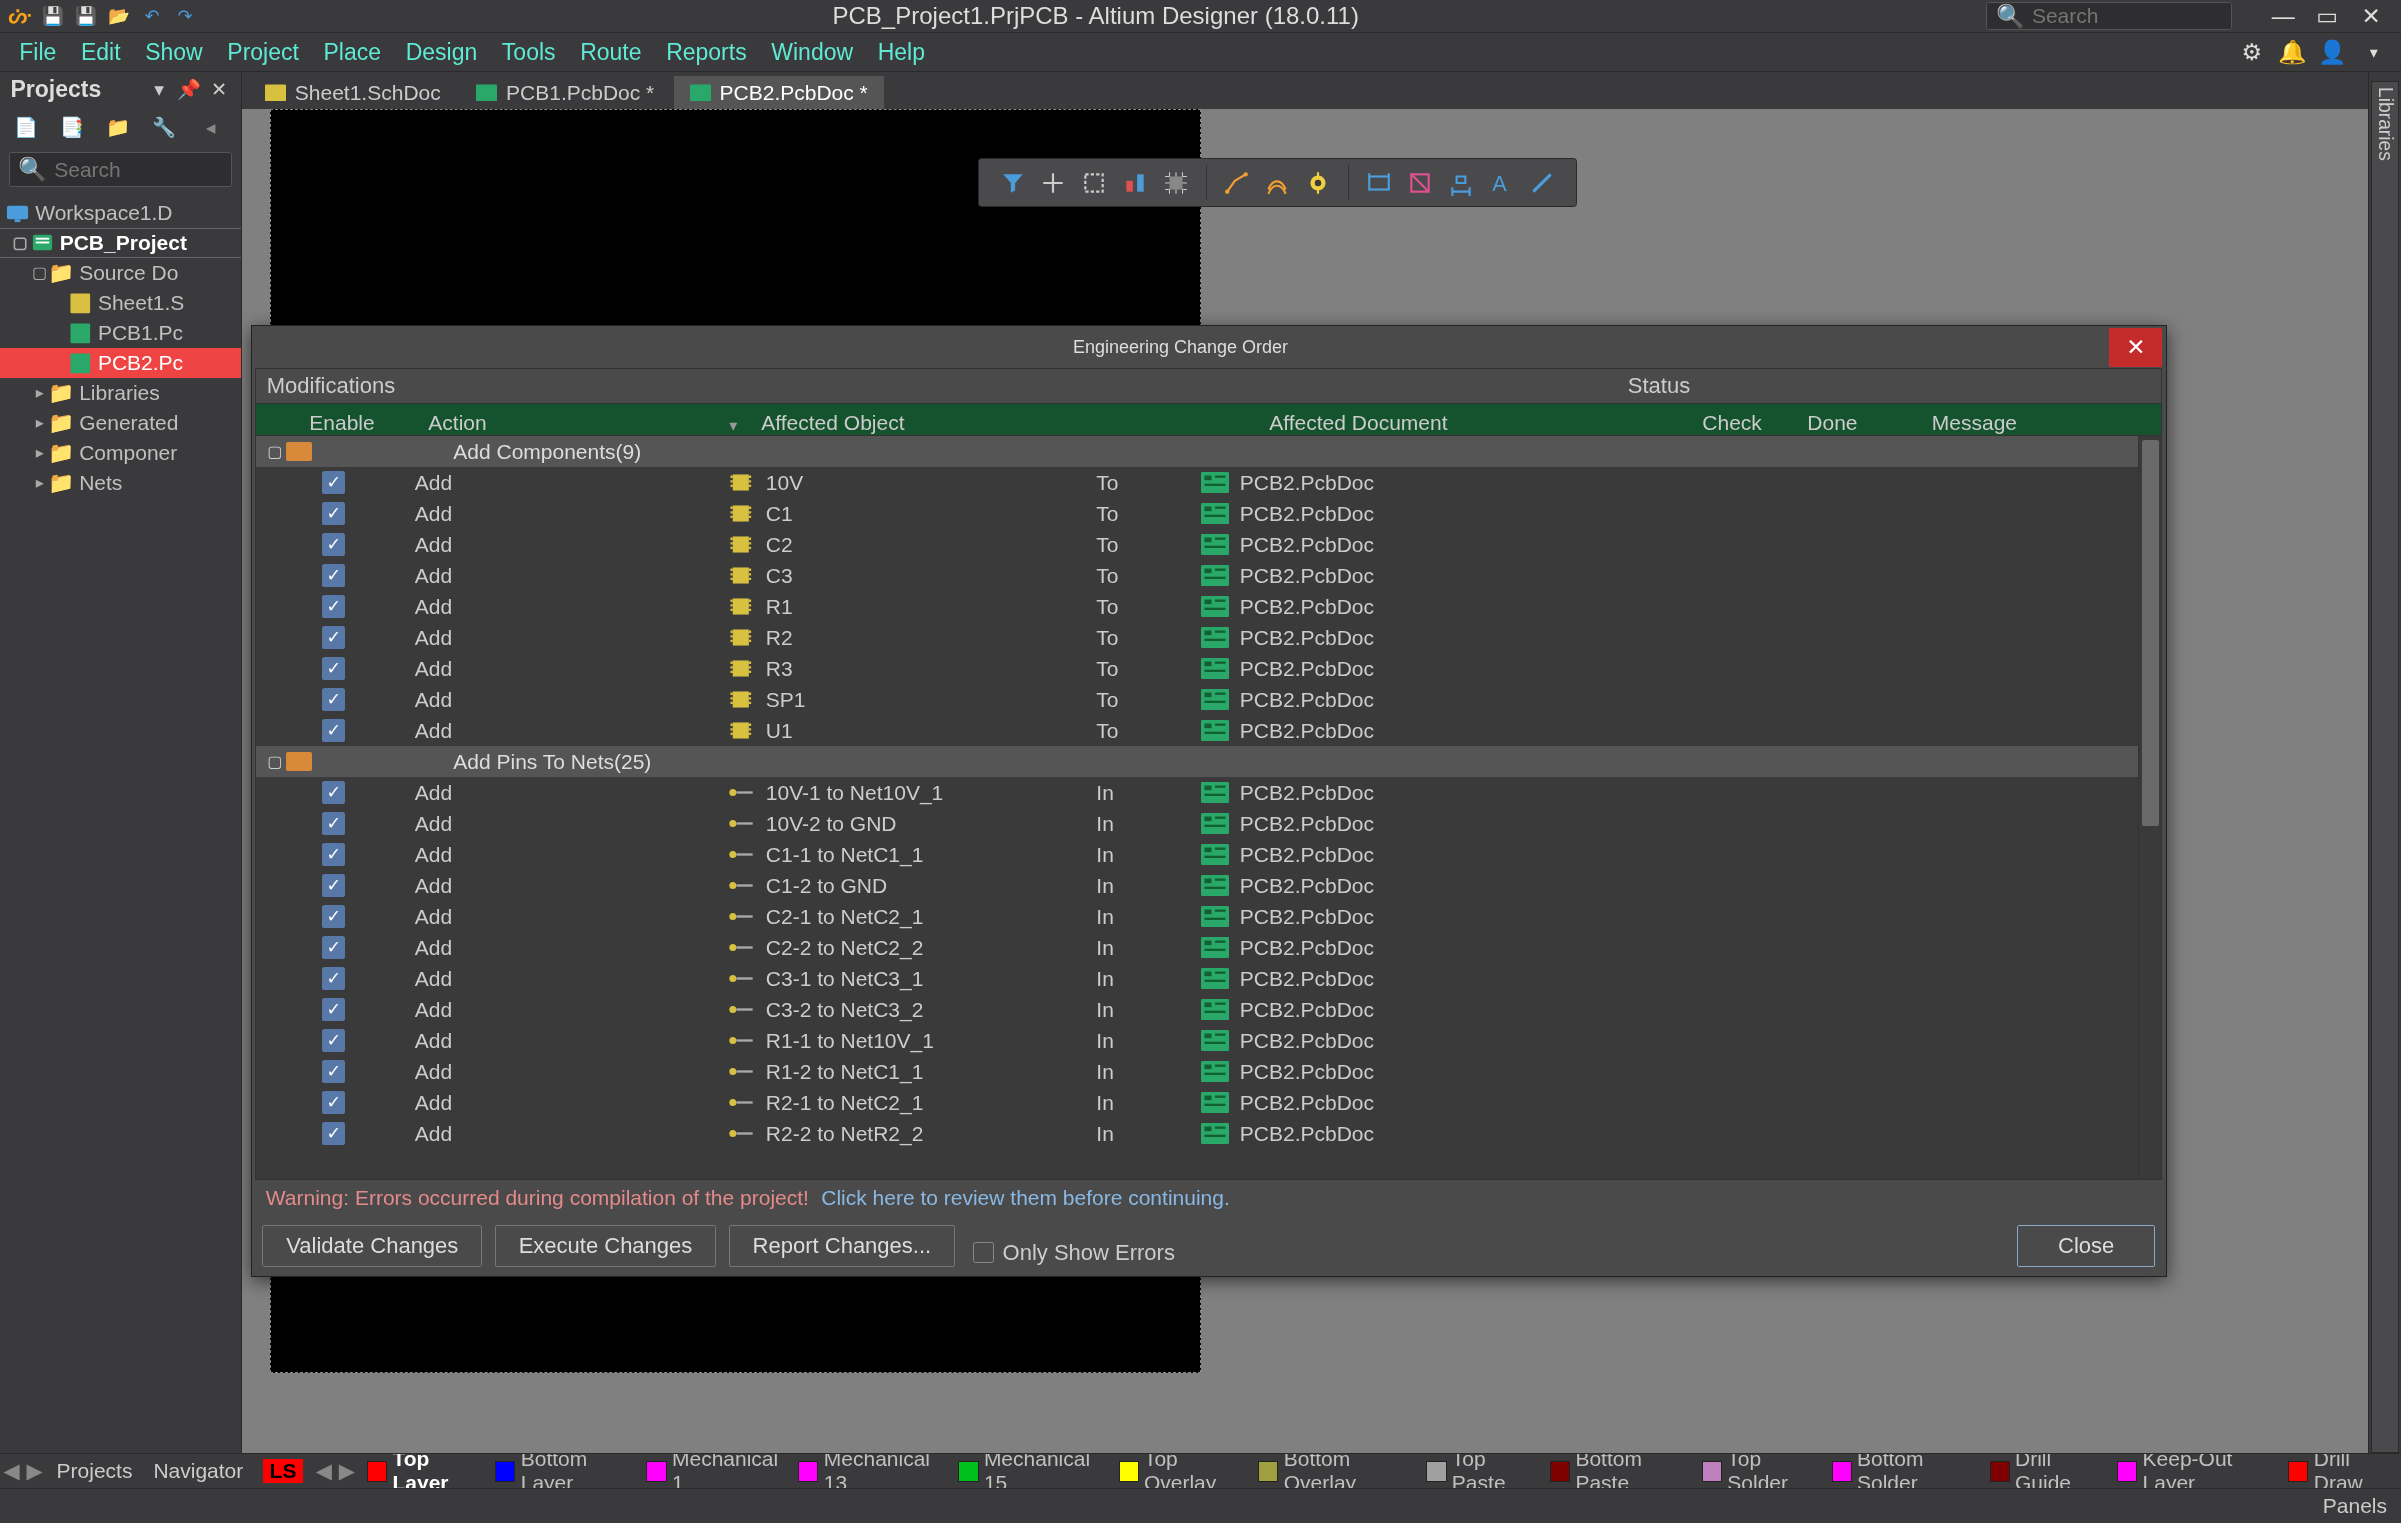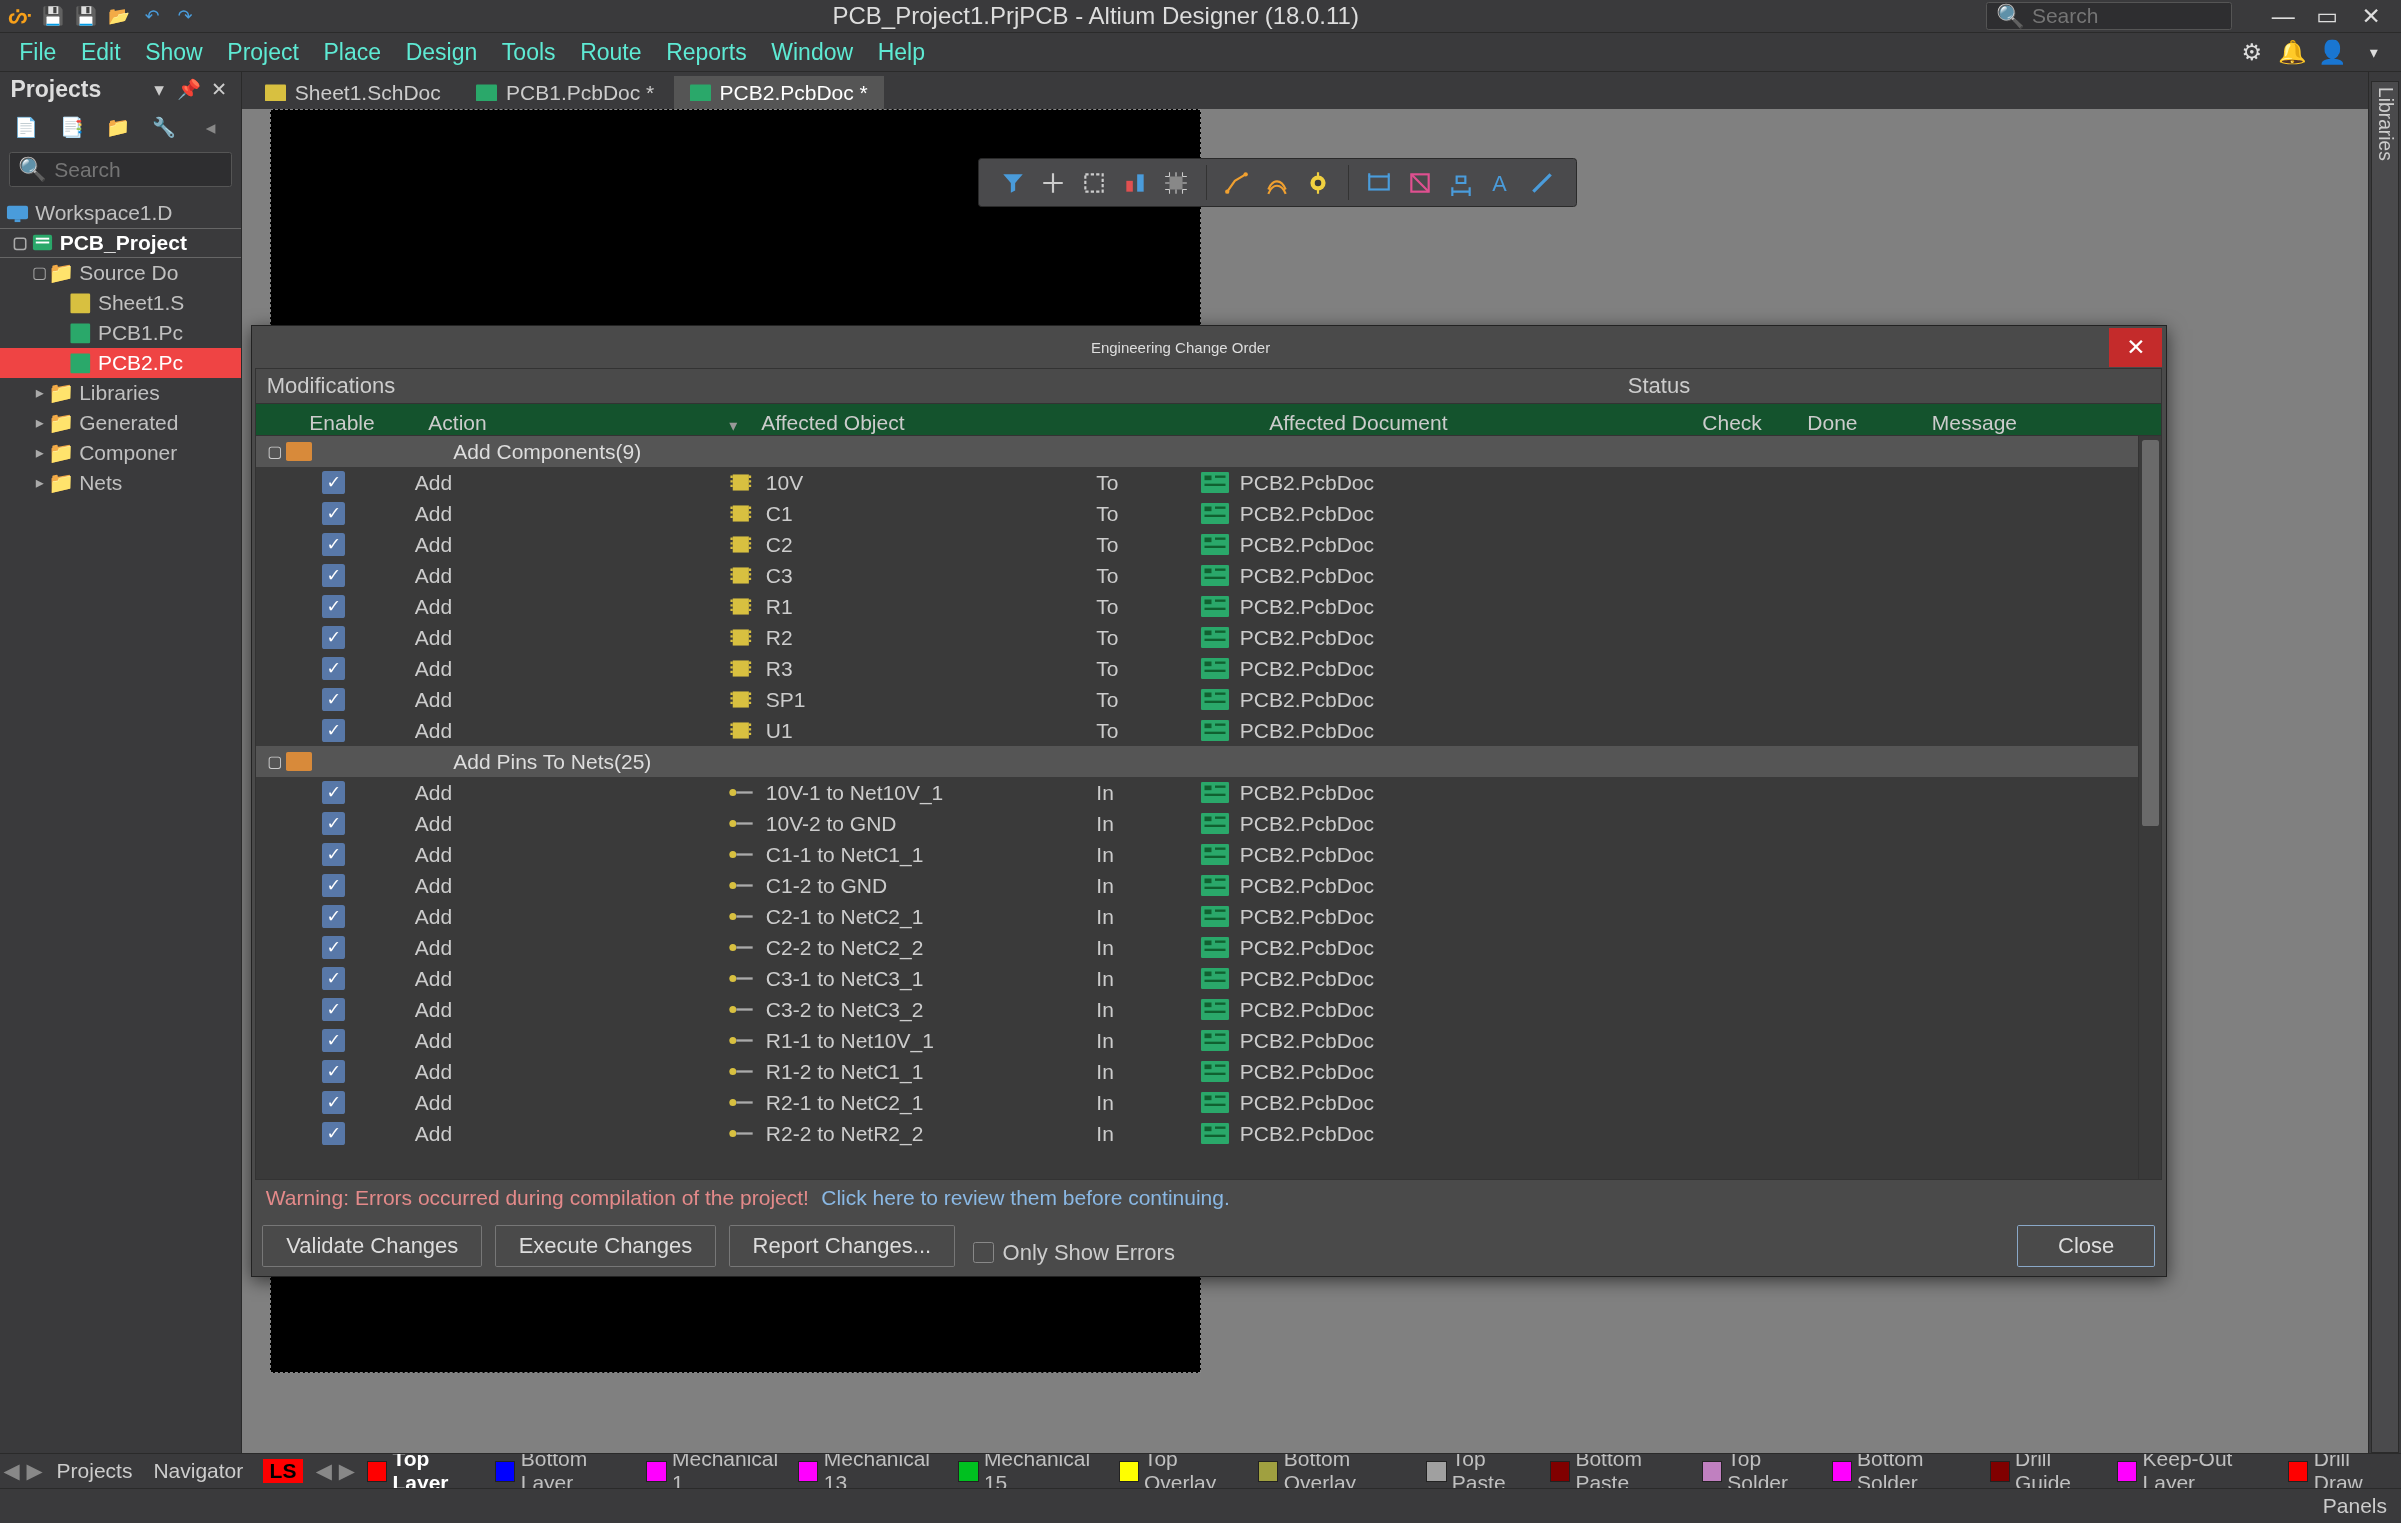--- a/index.html
+++ b/index.html
@@ -61,21 +61,21 @@
 .floatbar .fico { width: 39px; height: 39px; display: flex; align-items: center; justify-content: center; border-radius: 2.6px; }
 .floatbar svg { width: 26px; height: 26px; }
 
 
 .rstrip { width: 33px; background: #3a3a3c; border-left: 0.9px solid #2a2a2a; display: flex; justify-content: center; padding-top: 8.8px; }
 .rstrip .vtab { writing-mode: vertical-rl; color: #ccc; font-size: 19.3px; padding: 5.3px 1.8px; background: #4a4a4c; border: 0.9px solid #2a2a2a; }
 
 
 .eco { position: absolute; left: 8.8px; top: 216px; width: 1916px; height: 952px; background: #4a4a4a; border: 0.9px solid #222; box-shadow: 0 3.5px 17.6px rgba(0,0,0,0.6); display: flex; flex-direction: column; }
 .eco .ehead { height: 42px; background: #4a4a4a; display: flex; align-items: center; }
-.eco .etitle { flex: 1; text-align: center; color: #ddd; font-size: 15px; }
+.eco .etitle { flex: 1; text-align: center; color: #ddd; font-size: 18px; }
 .eco .eclose { width: 53px; height: 39px; background: #c42b2b; color: #fff; display: flex; align-items: center; justify-content: center; font-size: 23px; margin: 1.8px 3.5px 1.8px 0; }
 .eco .egrid { flex: 1; display: flex; flex-direction: column; min-height: 0; padding: 0 3.5px; }
 .eghead1 { height: 35px; background: #4a4a4a; display: flex; align-items: center; color: #ccc; font-size: 22px; border: 0.9px solid #333; border-bottom: none; }
 .eghead1 .hg1a { width: 1361px; padding-left: 10.5px; }
 .eghead1 .hg1b { flex: 1; padding-left: 10.5px; }
 .eghead2 { height: 33px; background: #14532d; display: flex; align-items: flex-end; color: #ccc; font-size: 21px; border: 0.9px solid #333; gap: 17px; }
 .col-en { width: 155px; padding-left: 53px; }
 .col-act { width: 316px; position: relative; }
 .col-obj { width: 369px; }
 .col-to { width: 105px; }

